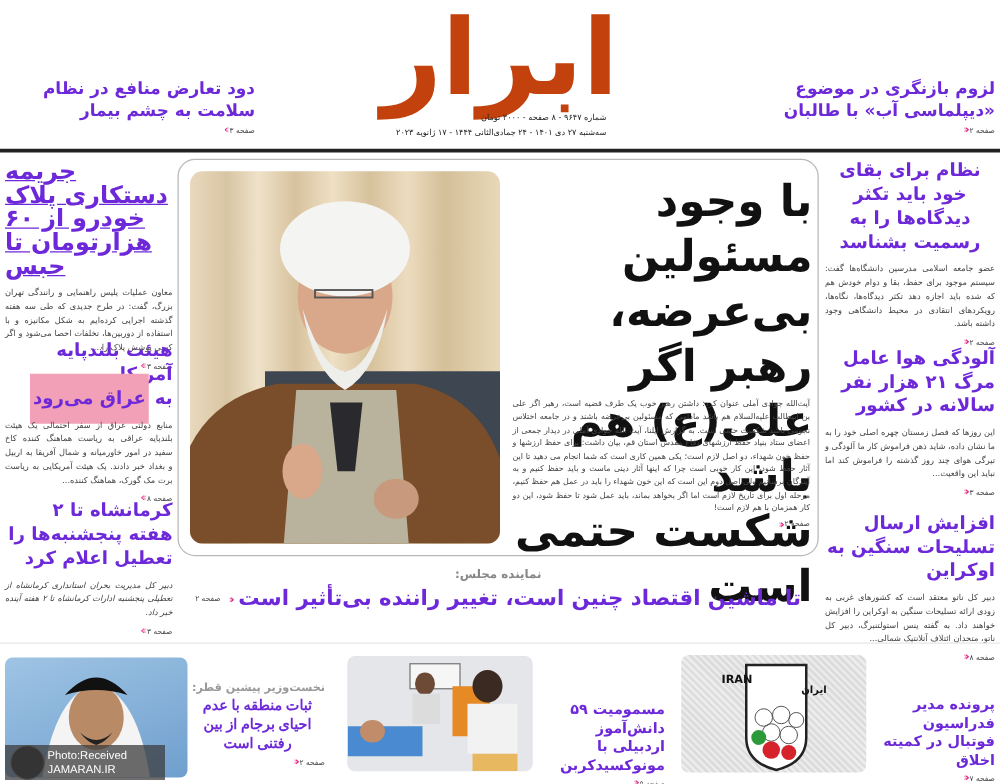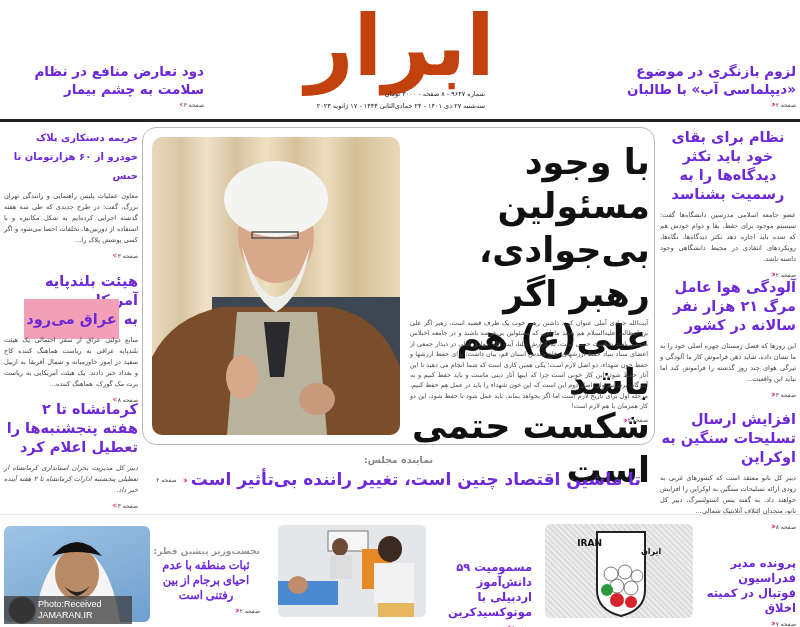--- a/index.html
+++ b/index.html
@@ -55,21 +55,21 @@
   <div class="hl" style="font-size:13.5px; text-align:right; line-height:18px;">لزوم بازنگری در موضوع «دیپلماسی آب» با طالبان</div>
   <div class="page-ref" style="justify-content:flex-start; margin-top:1px;">
     <span>صفحه ۲</span>
     <span class="chev">‹<span class="light">‹‹</span></span>
   </div>
 </div>
 
 <div class="abs top-rule"></div>
 
 <div class="abs" style="left:4px; top:128px; width:134px;">
-  <div class="hl" style="font-size:10px; line-height:19px; text-align:right;">جریمه دستکاری پلاک خودرو از ۶۰ هزارتومان تا حبس</div>
+  <div class="hl" style="font-size:19px; line-height:19px; text-align:left;text-decoration:underline;">جریمه دستکاری پلاک خودرو از ۶۰ هزارتومان تا حبس</div>
   <div class="body-text" style="margin-top:6px;">معاون عملیات پلیس راهنمایی و رانندگی تهران بزرگ، گفت: در طرح جدیدی که طی سه هفته گذشته اجرایی کرده‌ایم به شکل مکانیزه و با استفاده از دوربین‌ها، تخلفات احصا می‌شود و اگر کسی پوشش پلاک را...</div>
   <div class="page-ref" style="justify-content:flex-end; direction:ltr; margin-top:4px;">
     <span class="chev">‹<span class="light">‹‹</span></span>
     <span>صفحه ۳</span>
   </div>
 </div>
 
 <div class="abs" style="left:4px; top:272px; width:134px;">
   <div class="hl" style="font-size:14.5px; line-height:19px; text-align:right;">
     <div>هیئت بلندپایه آمریکایی</div>
@@ -102,21 +102,21 @@
     <path d="M90 110 Q124 210 158 110 Q150 160 124 175 Q98 160 90 110 Z" fill="#eeeeea"></path>
     <ellipse cx="124" cy="62" rx="52" ry="38" fill="#f4f4f2"></ellipse>
     <rect x="100" y="95" width="46" height="6" fill="none" stroke="#555" stroke-width="1.5"></rect>
     <ellipse cx="90" cy="240" rx="16" ry="22" fill="#d9a88a"></ellipse>
     <ellipse cx="165" cy="262" rx="18" ry="16" fill="#c8997c"></ellipse>
   </svg>
 </div>
 
 <div class="abs main-headline">
   <div>با وجود مسئولین</div>
-  <div>بی‌جوادی، رهبر اگر</div>
+  <div>بی‌عرضه، رهبر اگر</div>
   <div>علی(ع) هم باشد</div>
   <div>شکست حتمی است</div>
 </div>
 
 <div class="abs main-body">
   <div class="body-text" style="font-size:6.4px; line-height:10.4px;">آیت‌الله جوادی آملی عنوان کرد: داشتن رهبر خوب یک طرف قضیه است، رهبر اگر علی بن ابیطالب علیه‌السلام هم باشد مادامی که مسئولین بی‌عرضه باشند و در جامعه اختلاس نجومی باشد شکست حتمی است. به گزارش ایلنا، آیت الله جوادی آملی در دیدار جمعی از اعضای ستاد بنیاد حفظ ارزشهای دفاع مقدس استان قم، بیان داشت: برای حفظ ارزشها و حفظ خون شهداء، دو اصل لازم است؛ یکی همین کاری است که شما انجام می دهید تا این آثار حفظ شود، این کار خوبی است چرا که اینها آثار دینی ماست و باید حفظ کنیم و به آیندگان برسانیم ولی اصل دوم این است که این خون شهداء را باید در عمل هم حفظ کنیم، مرحله اول برای تاریخ لازم است اما اگر بخواهد بماند، باید عمل شود تا حفظ شود، این دو کار همزمان با هم لازم است!</div>
   <div class="page-ref" style="justify-content:flex-start; margin-top:3px;">
     <span>صفحه ۲</span>
     <span class="chev">‹<span class="light">‹‹</span></span>
   </div>

